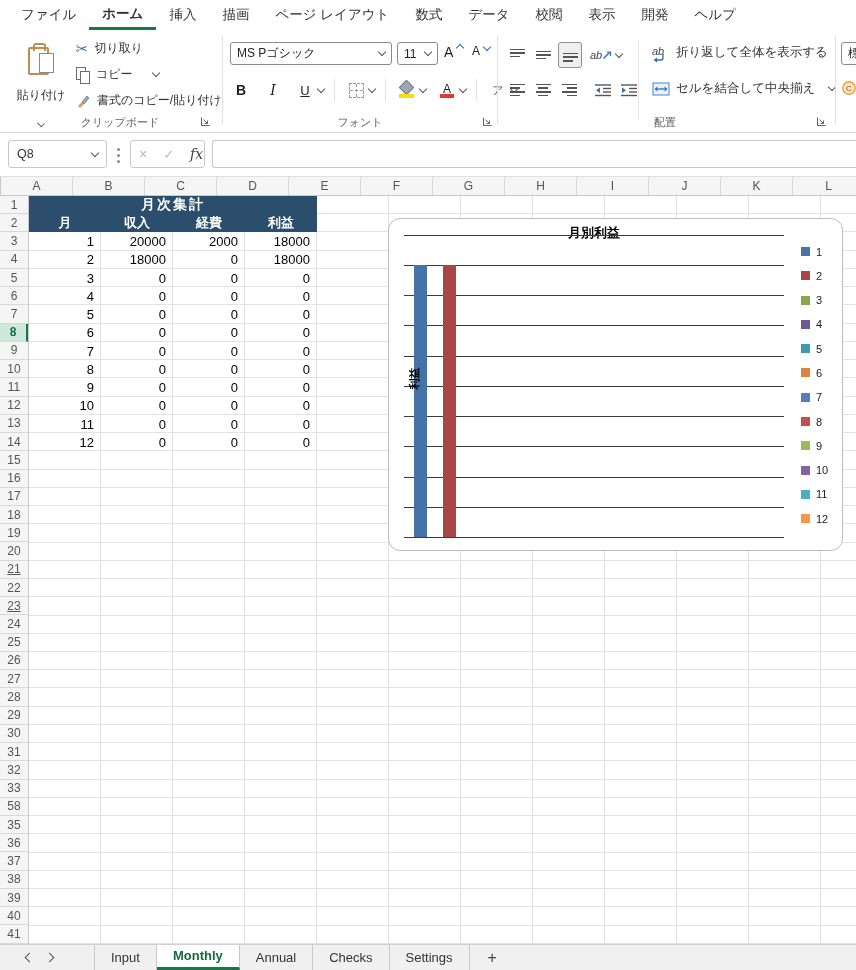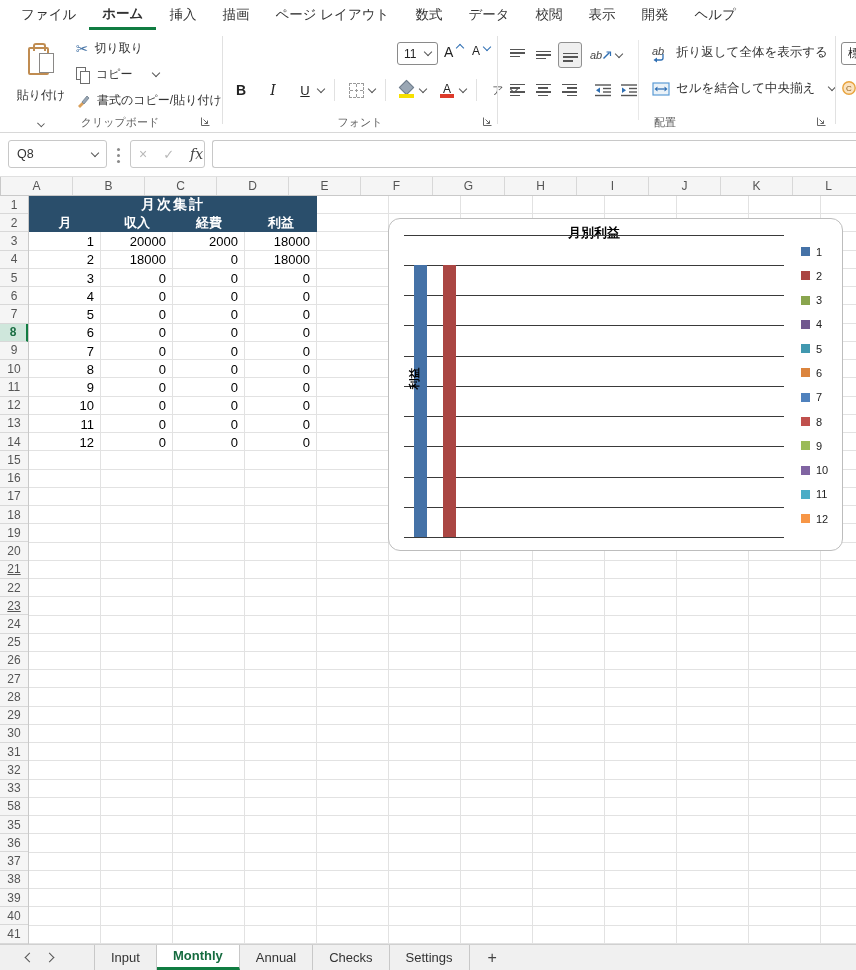--- a/index.html
+++ b/index.html
@@ -142,20 +142,24 @@
     </svg>
     <span>書式のコピー/貼り付け</span>
   </div>
   <div class="grp-label" style="left:60px;width:120px;">クリップボード</div>
   <svg class="launcher" style="left:200px;" viewBox="0 0 11 11">
     <path d="M1.5 1.5 L1.5 9.5 L9.5 9.5" fill="none" stroke="#666" stroke-width="1"></path>
     <path d="M3.5 3.5 L7.5 7.5 M7.5 4.5 L7.5 7.5 L4.5 7.5" fill="none" stroke="#666" stroke-width="1"></path>
   </svg>
   <div class="vsep" style="left:222px;"></div>
 
+  <div class="combo" style="left:230px;top:12px;width:162px;">
+    <span>MS Pゴシック</span>
+    <span class="chev"></span>
+  </div>
   <div class="combo" style="left:397px;top:12px;width:41px;">
     <span>11</span>
     <span class="chev"></span>
   </div>
   <div class="btn-row" style="left:444px;top:14px;">
     <span style="font-size:14px;color:#222;">A</span>
       <span class="chev up blue" style="margin-left:-2px;margin-top:-8px;"></span>
   </div>
   <div class="btn-row" style="left:472px;top:14px;">
     <span style="font-size:12px;color:#222;">A</span>

